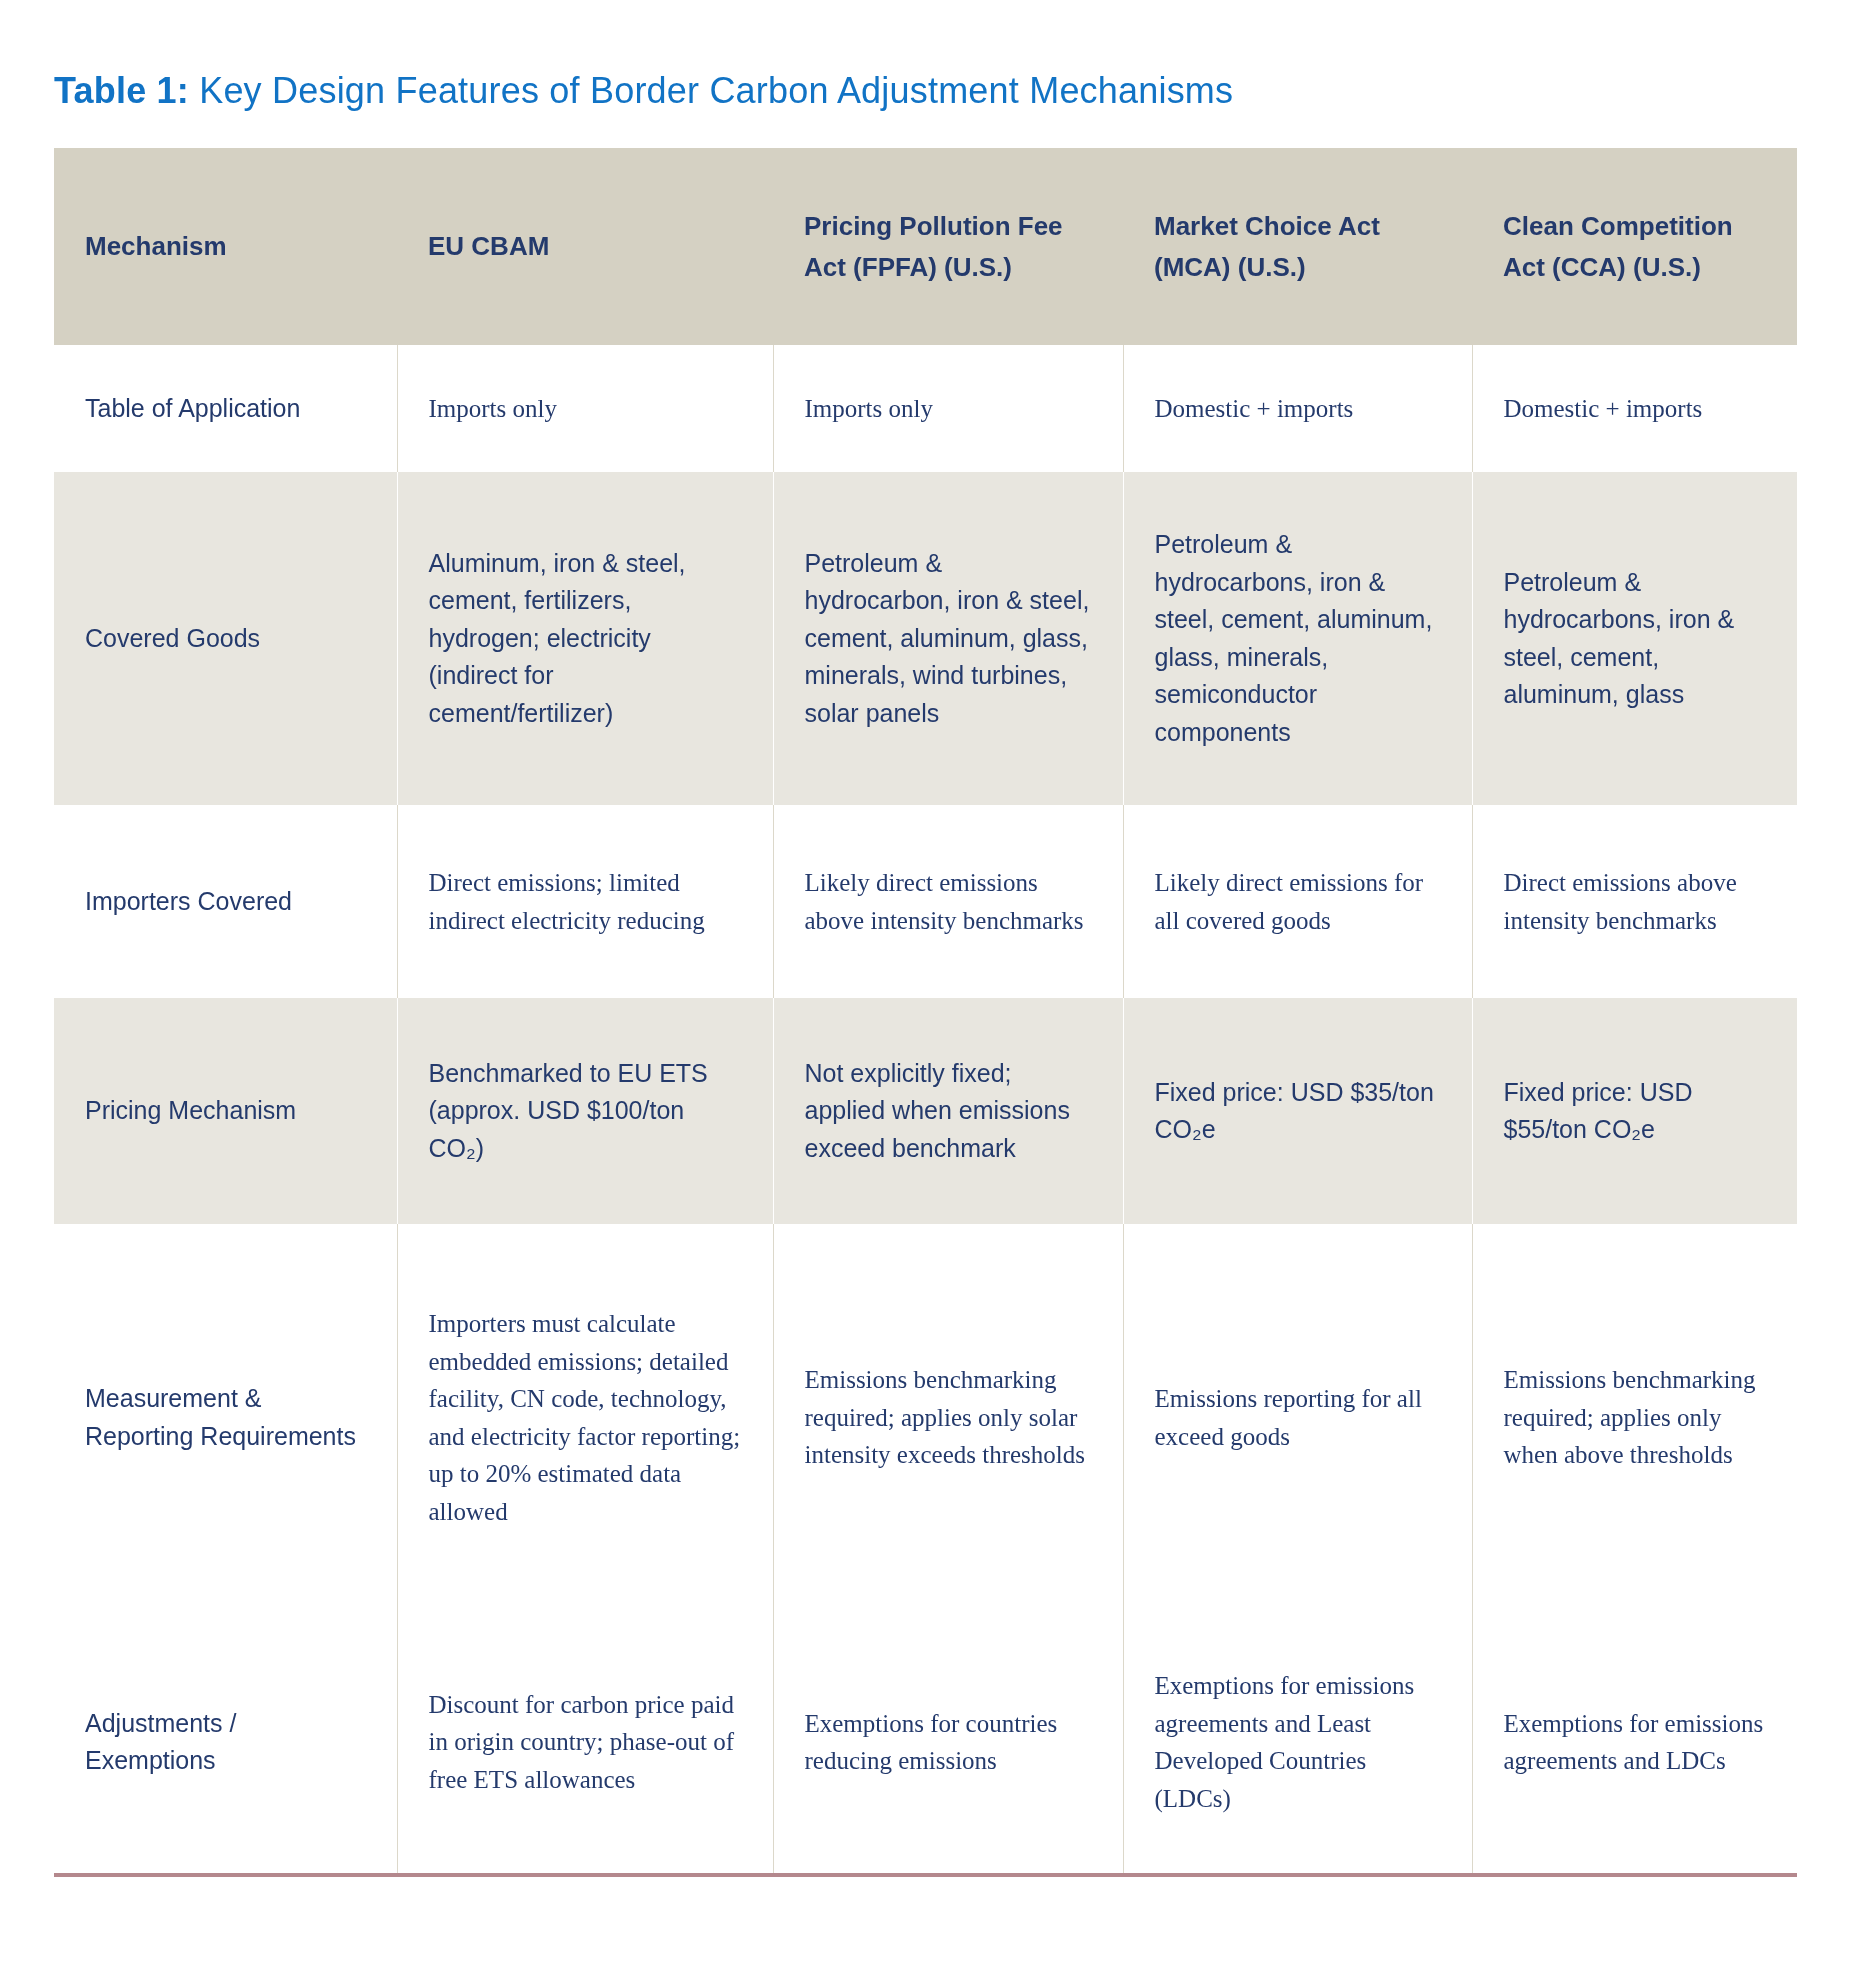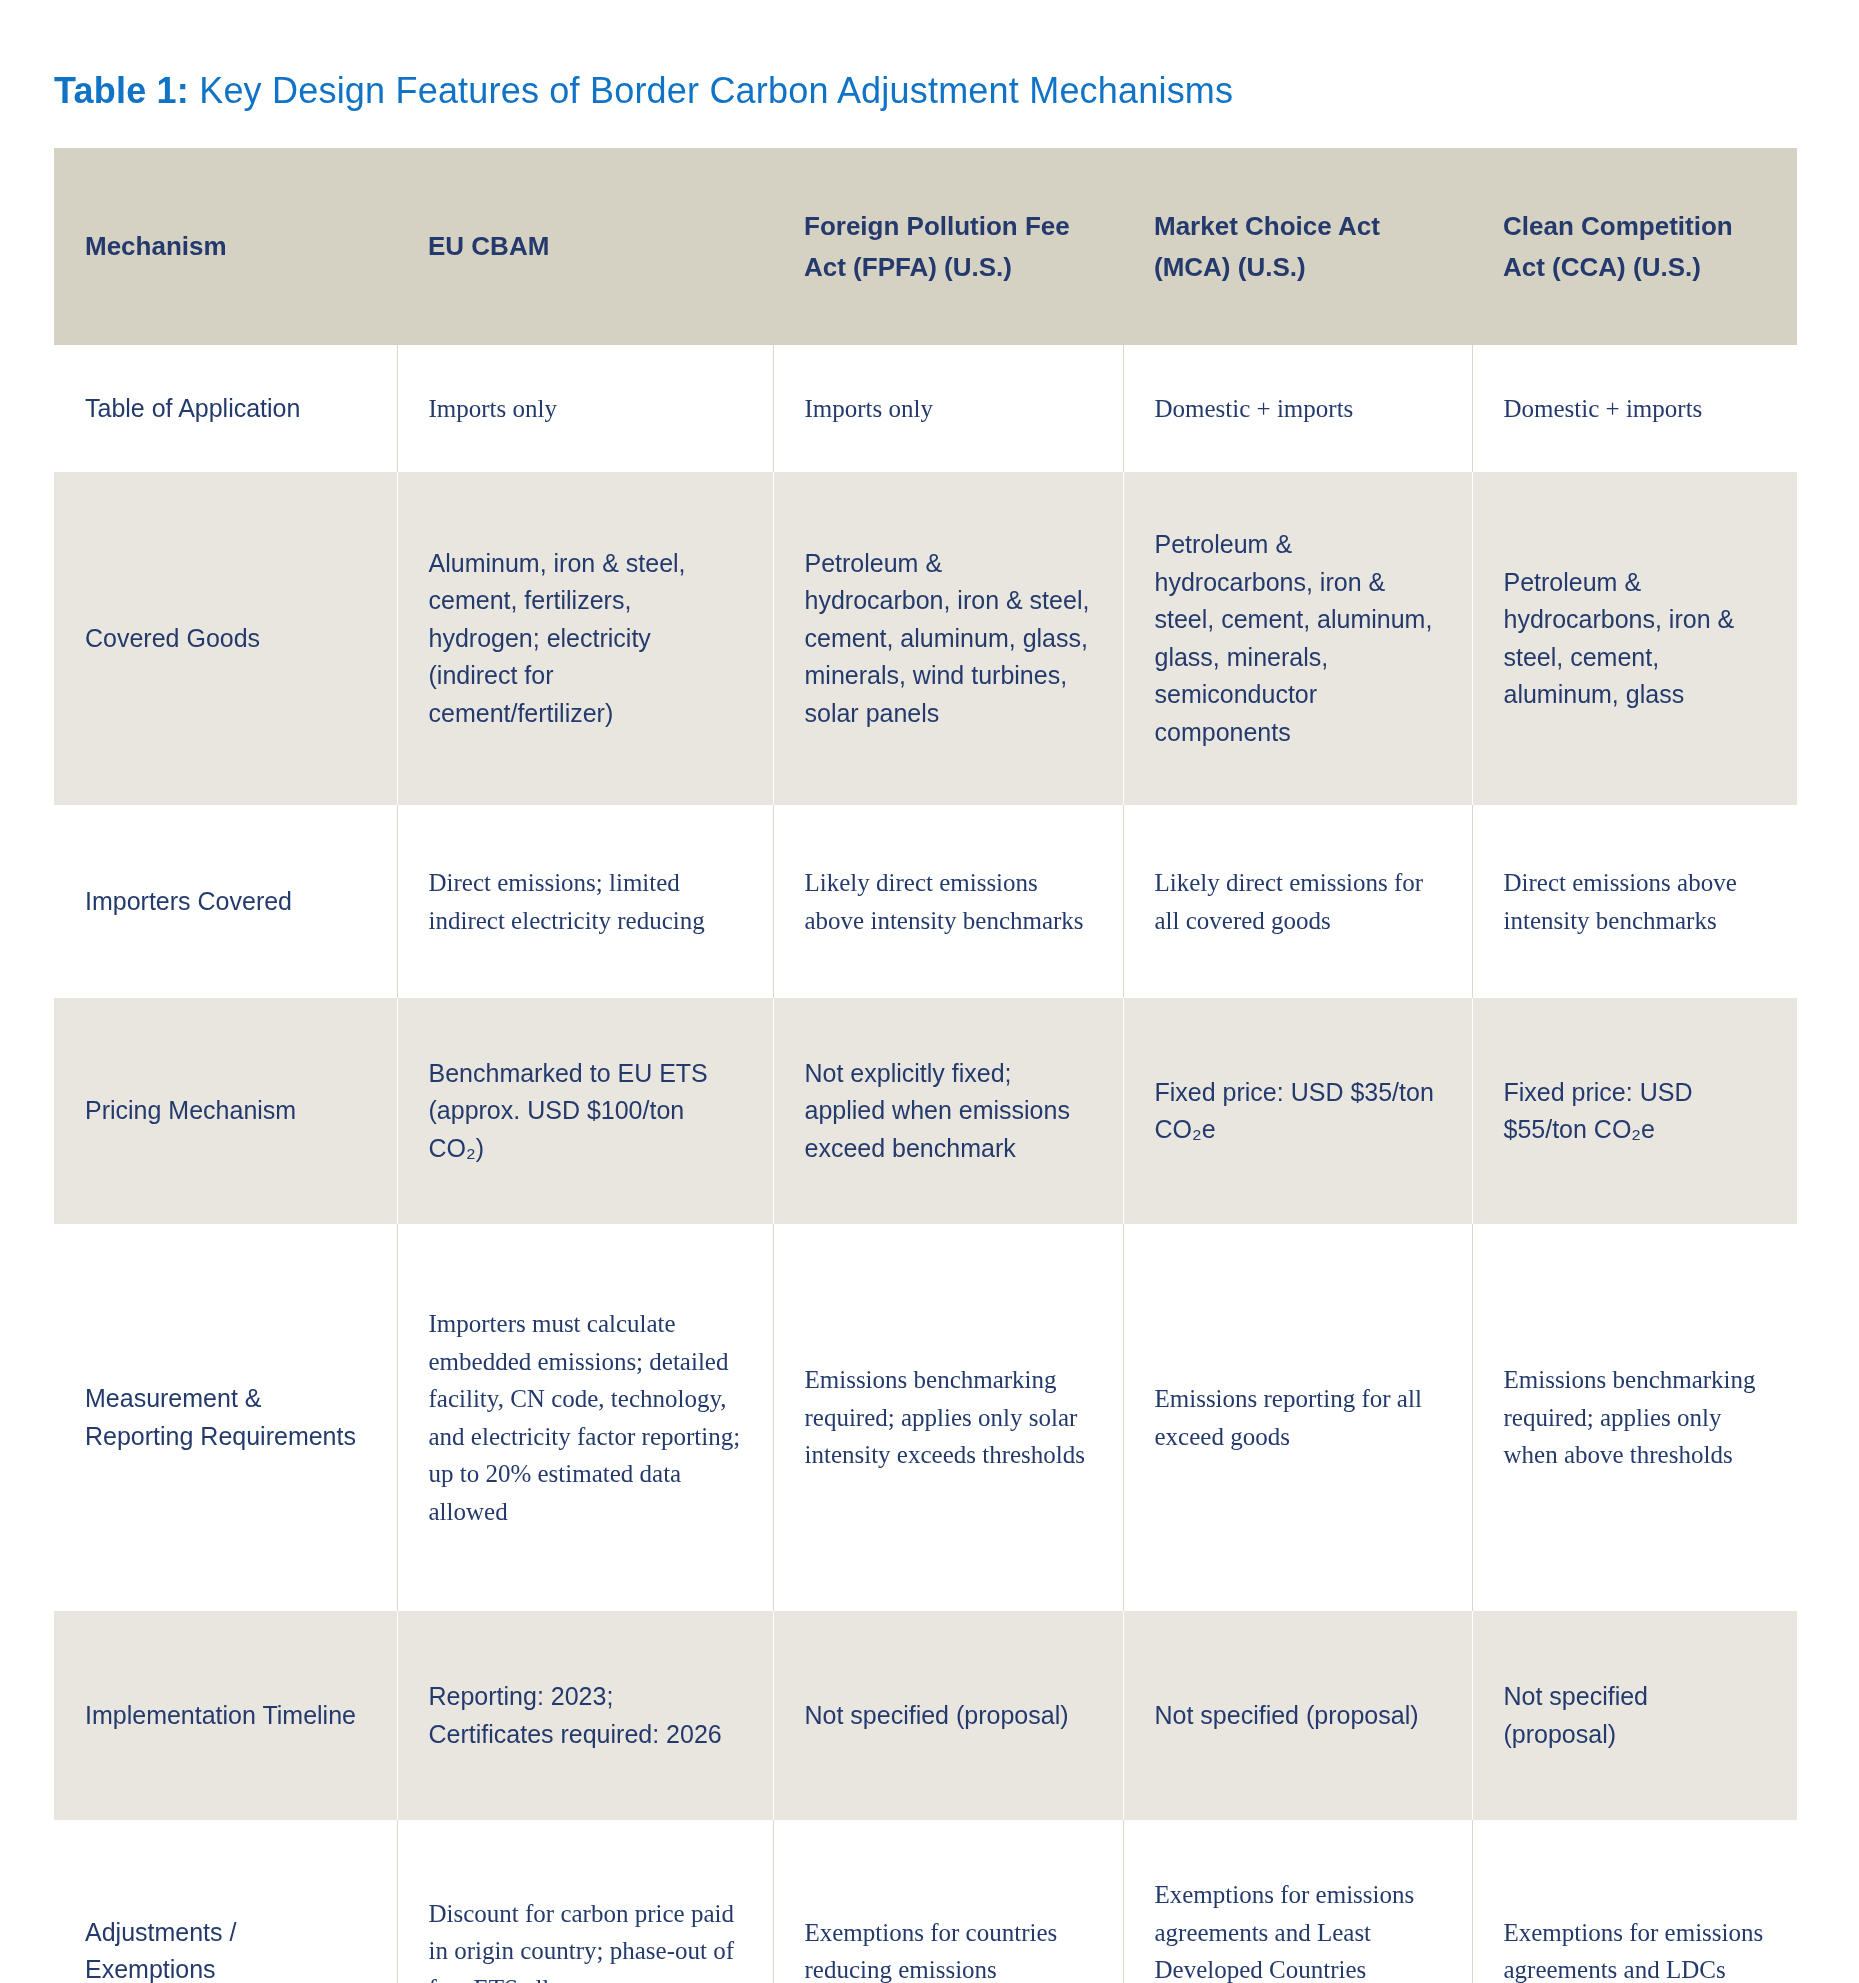--- a/index.html
+++ b/index.html
@@ -79,21 +79,21 @@
       <col style="width:343px">
       <col style="width:376px">
       <col style="width:350px">
       <col style="width:349px">
       <col style="width:325px">
     </colgroup>
     <thead>
       <tr class="head-row">
         <th>Mechanism</th>
         <th>EU CBAM</th>
-        <th>Foreign Pollution Fee Act (FPFA) (U.S.)</th>
+        <th>Pricing Pollution Fee Act (FPFA) (U.S.)</th>
         <th>Market Choice Act (MCA) (U.S.)</th>
         <th>Clean Competition Act (CCA) (U.S.)</th>
       </tr>
     </thead>
     <tbody>
       <tr class="row-white r-scope">
         <td>Table of Application</td>
         <td>Imports only</td>
         <td>Imports only</td>
         <td>Domestic + imports</td>
@@ -120,27 +120,20 @@
         <td>Fixed price: USD $35/ton CO₂e</td>
         <td>Fixed price: USD $55/ton CO₂e</td>
       </tr>
       <tr class="row-white r-measurement">
         <td>Measurement &amp; Reporting Requirements</td>
         <td>Importers must calculate embedded emissions; detailed facility, CN code, technology, and electricity factor reporting; up to 20% estimated data allowed</td>
         <td>Emissions benchmarking required; applies only solar intensity exceeds thresholds</td>
         <td>Emissions reporting for all exceed goods</td>
         <td>Emissions benchmarking required; applies only when above thresholds</td>
       </tr>
-      <tr class="row-beige r-timeline">
-        <td>Implementation Timeline</td>
-        <td>Reporting: 2023; Certificates required: 2026</td>
-        <td>Not specified (proposal)</td>
-        <td>Not specified (proposal)</td>
-        <td>Not specified (proposal)</td>
-      </tr>
       <tr class="row-white r-adjustments">
         <td>Adjustments / Exemptions</td>
         <td>Discount for carbon price paid in origin country; phase-out of free ETS allowances</td>
         <td>Exemptions for countries reducing emissions</td>
         <td>Exemptions for emissions agreements and Least Developed Countries (LDCs)</td>
         <td>Exemptions for emissions agreements and LDCs</td>
       </tr>
 
     </tbody>
   </table>

